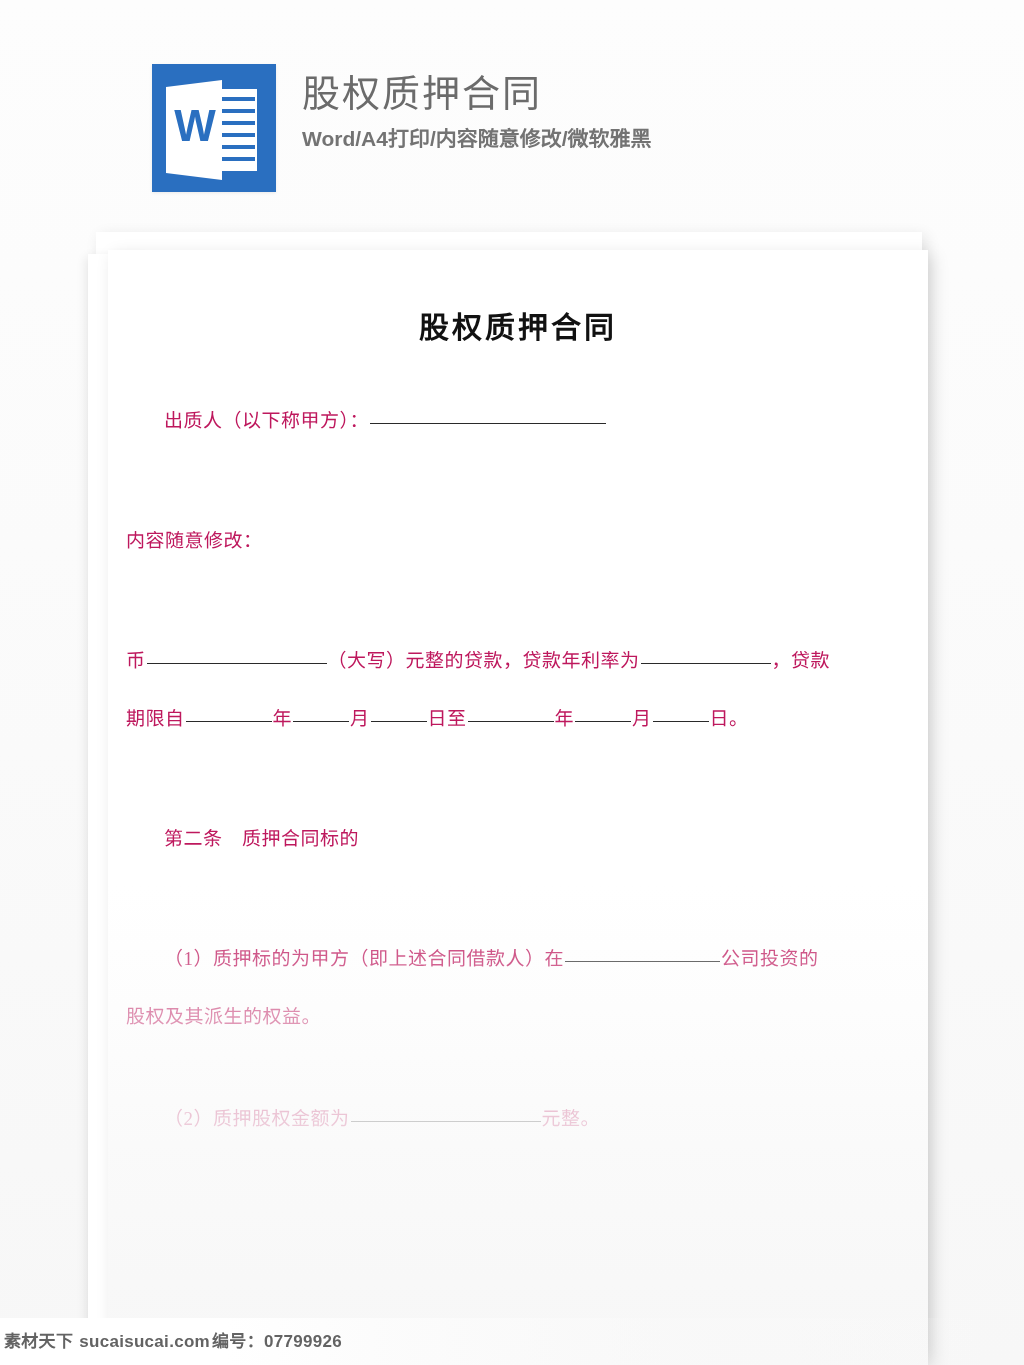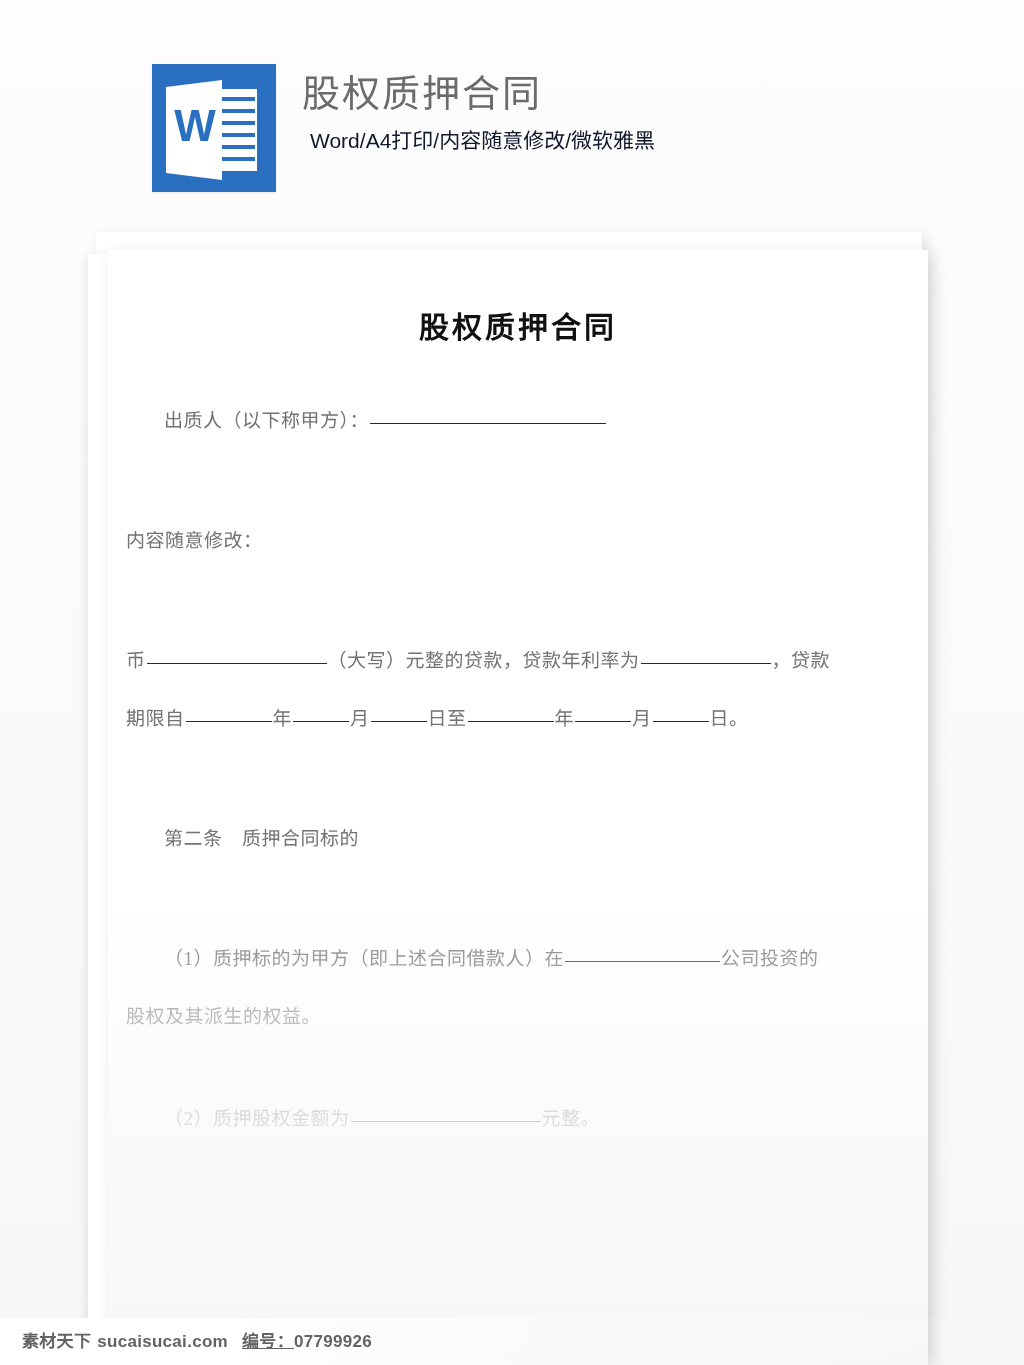--- a/index.html
+++ b/index.html
@@ -89,24 +89,24 @@
     line-height: 48px;
     color: #6b6b6b;
     font-weight: 400;
     letter-spacing: 2px;
     margin: 0 0 6px 0;
     font-family: "Liberation Sans", "DejaVu Sans", sans-serif;
   }
   .doc-subtitle {
     font-size: 21px;
     line-height: 30px;
-    color: #0f172a;
-    font-weight: 400;
+    color: #737373;
+    font-weight: 700;
     letter-spacing: 0px;
-    margin: 8px;
+    margin: 0;
   }
 
   
   .sheet-stack {
     position: absolute;
     left: 88px;
     top: 232px;
     width: 848px;
     height: 1133px;
   }
@@ -156,21 +156,21 @@
     line-height: 40px;
     font-weight: 700;
     letter-spacing: 3px;
     color: #111111;
     font-family: "Liberation Sans", "DejaVu Sans", sans-serif;
   }
 
   .doc-line {
     font-size: 19px;
     line-height: 58px;
-    color: #737373;
+    color: #be185d;
     padding: 0 22px 0 18px;
     white-space: nowrap;
     letter-spacing: 0.5px;
   }
   .doc-line.indent {
     text-indent: 38px;
   }
   .doc-line.hang {
     text-indent: 0;
   }
@@ -209,40 +209,40 @@
 
   
   .footer-bar {
     position: absolute;
     left: 0;
     bottom: 0;
     width: 1024px;
     height: 47px;
     display: flex;
     align-items: center;
-    padding-left: 22px;
+    padding-left: 4px;
     box-sizing: border-box;
     background: linear-gradient(90deg,
       rgba(255,255,255,1) 0%,
       rgba(255,255,255,1) 22%,
       rgba(252,252,252,.92) 38%,
       rgba(250,250,250,.55) 62%,
       rgba(250,250,250,0) 100%);
   }
   .footer-text {
     font-size: 17px;
     line-height: 24px;
     color: #636363;
     font-weight: 700;
     letter-spacing: .3px;
     font-family: "Liberation Sans", "DejaVu Sans", sans-serif;
     white-space: nowrap;
   }
   .footer-site { margin-left: 6px; text-align: center; }
-  .footer-code { margin-left: 14px; text-decoration: underline; }
+  .footer-code { margin-left: 2px; }
 </style>
 </head>
 <body>
 
 <div class="page-bg"></div>
 
 <div class="header">
 
   <div class="word-icon">
     <div class="sheet-lines">

